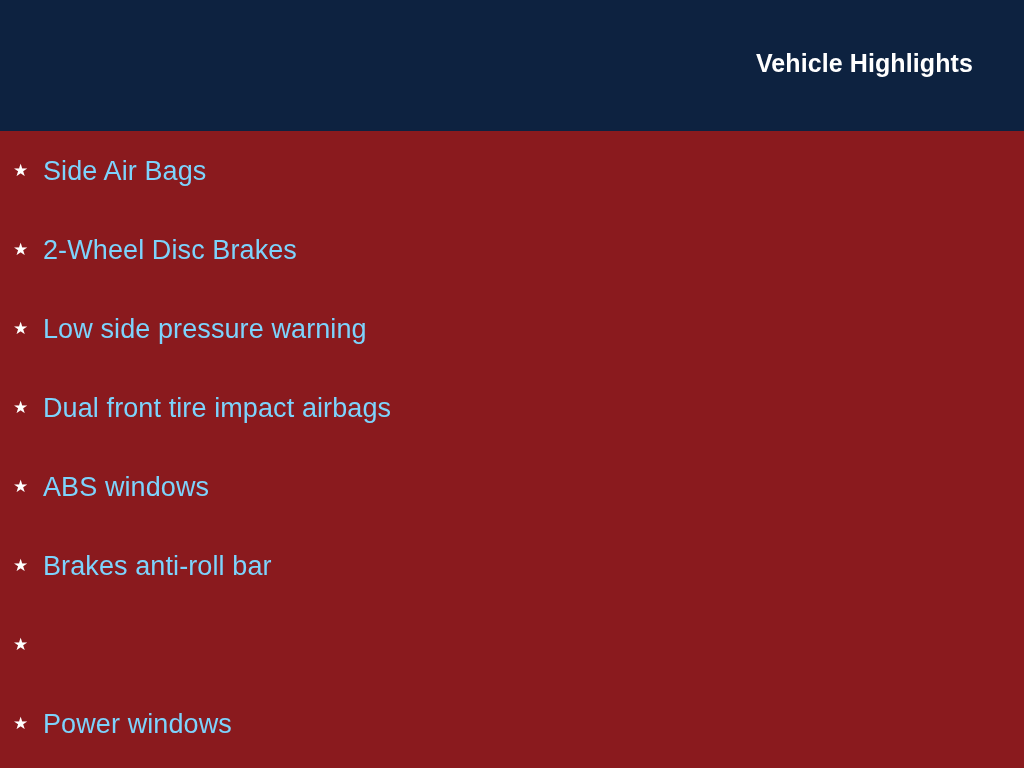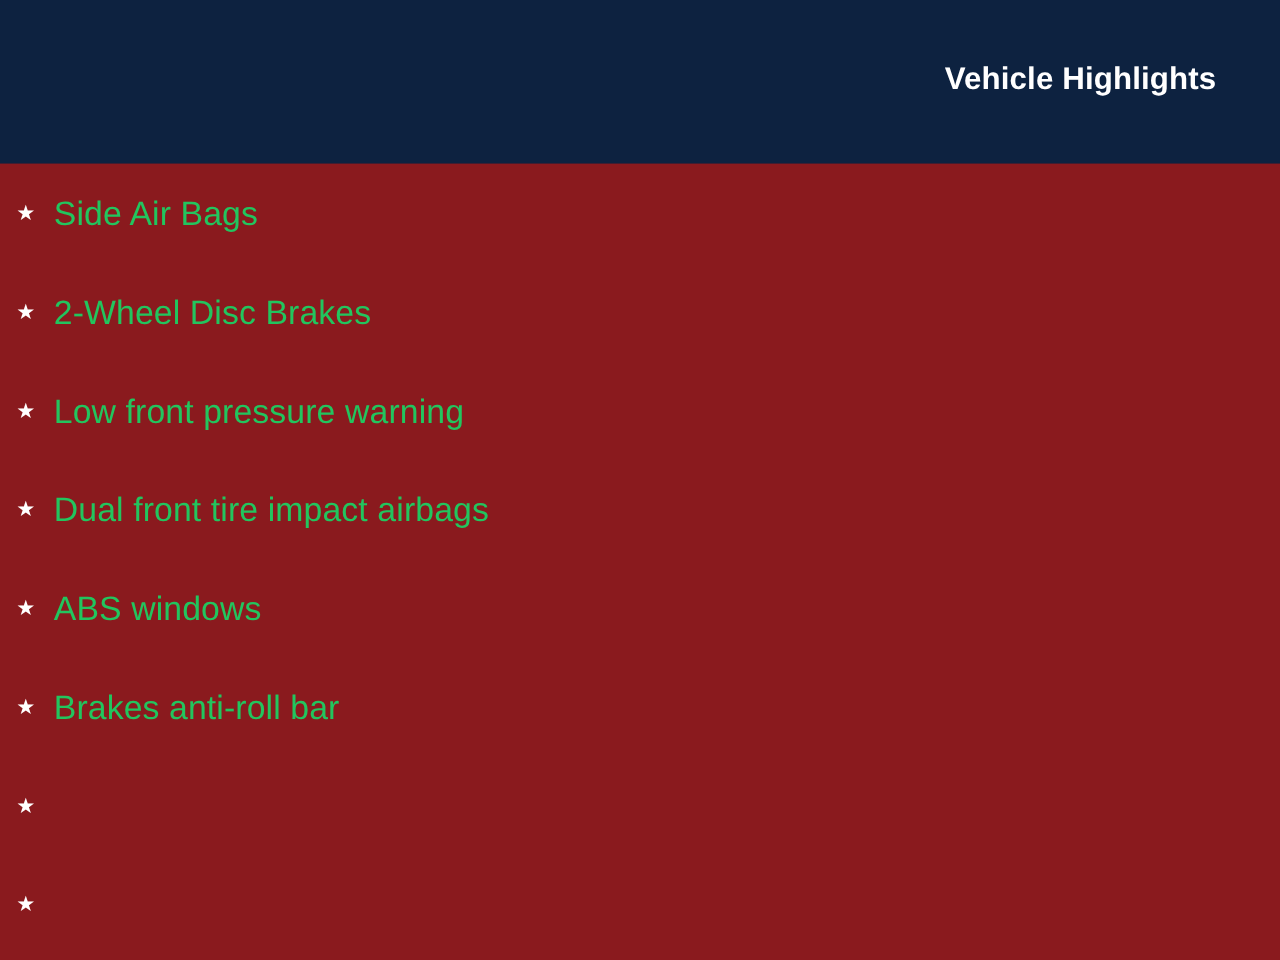--- a/index.html
+++ b/index.html
@@ -88,21 +88,21 @@
     text-align: left;
     display: block;
   }
 
   .highlight-label {
     flex: 0 0 auto;
     margin-left: 14px;
     font-size: 27px;
     font-weight: normal;
     line-height: 32px;
-    color: #22c55e;
+    color: #7dd3fc;
     white-space: nowrap;
     letter-spacing: 0.1px;
   }
 </style>
 </head>
 <body>
 
 <div id="slide">
 
   <div id="header-band">
@@ -114,36 +114,37 @@
       <li class="highlight-item">
         <span class="bullet-star">★</span>
         <span class="highlight-label">Side Air Bags</span>
       </li>
       <li class="highlight-item">
         <span class="bullet-star">★</span>
         <span class="highlight-label">2-Wheel Disc Brakes</span>
       </li>
       <li class="highlight-item">
         <span class="bullet-star">★</span>
-        <span class="highlight-label">Low front pressure warning</span>
+        <span class="highlight-label">Low side pressure warning</span>
       </li>
       <li class="highlight-item">
         <span class="bullet-star">★</span>
         <span class="highlight-label">Dual front tire impact airbags</span>
       </li>
       <li class="highlight-item">
         <span class="bullet-star">★</span>
         <span class="highlight-label">ABS windows</span>
       </li>
       <li class="highlight-item">
         <span class="bullet-star">★</span>
         <span class="highlight-label">Brakes anti-roll bar</span>
       </li>
       <li class="highlight-item">
         <span class="bullet-star">★</span>
       </li>
       <li class="highlight-item">
         <span class="bullet-star">★</span>
+        <span class="highlight-label">Power windows</span>
       </li>
     </ul>
   </div>
 
 </div>
 
 </body></html>

